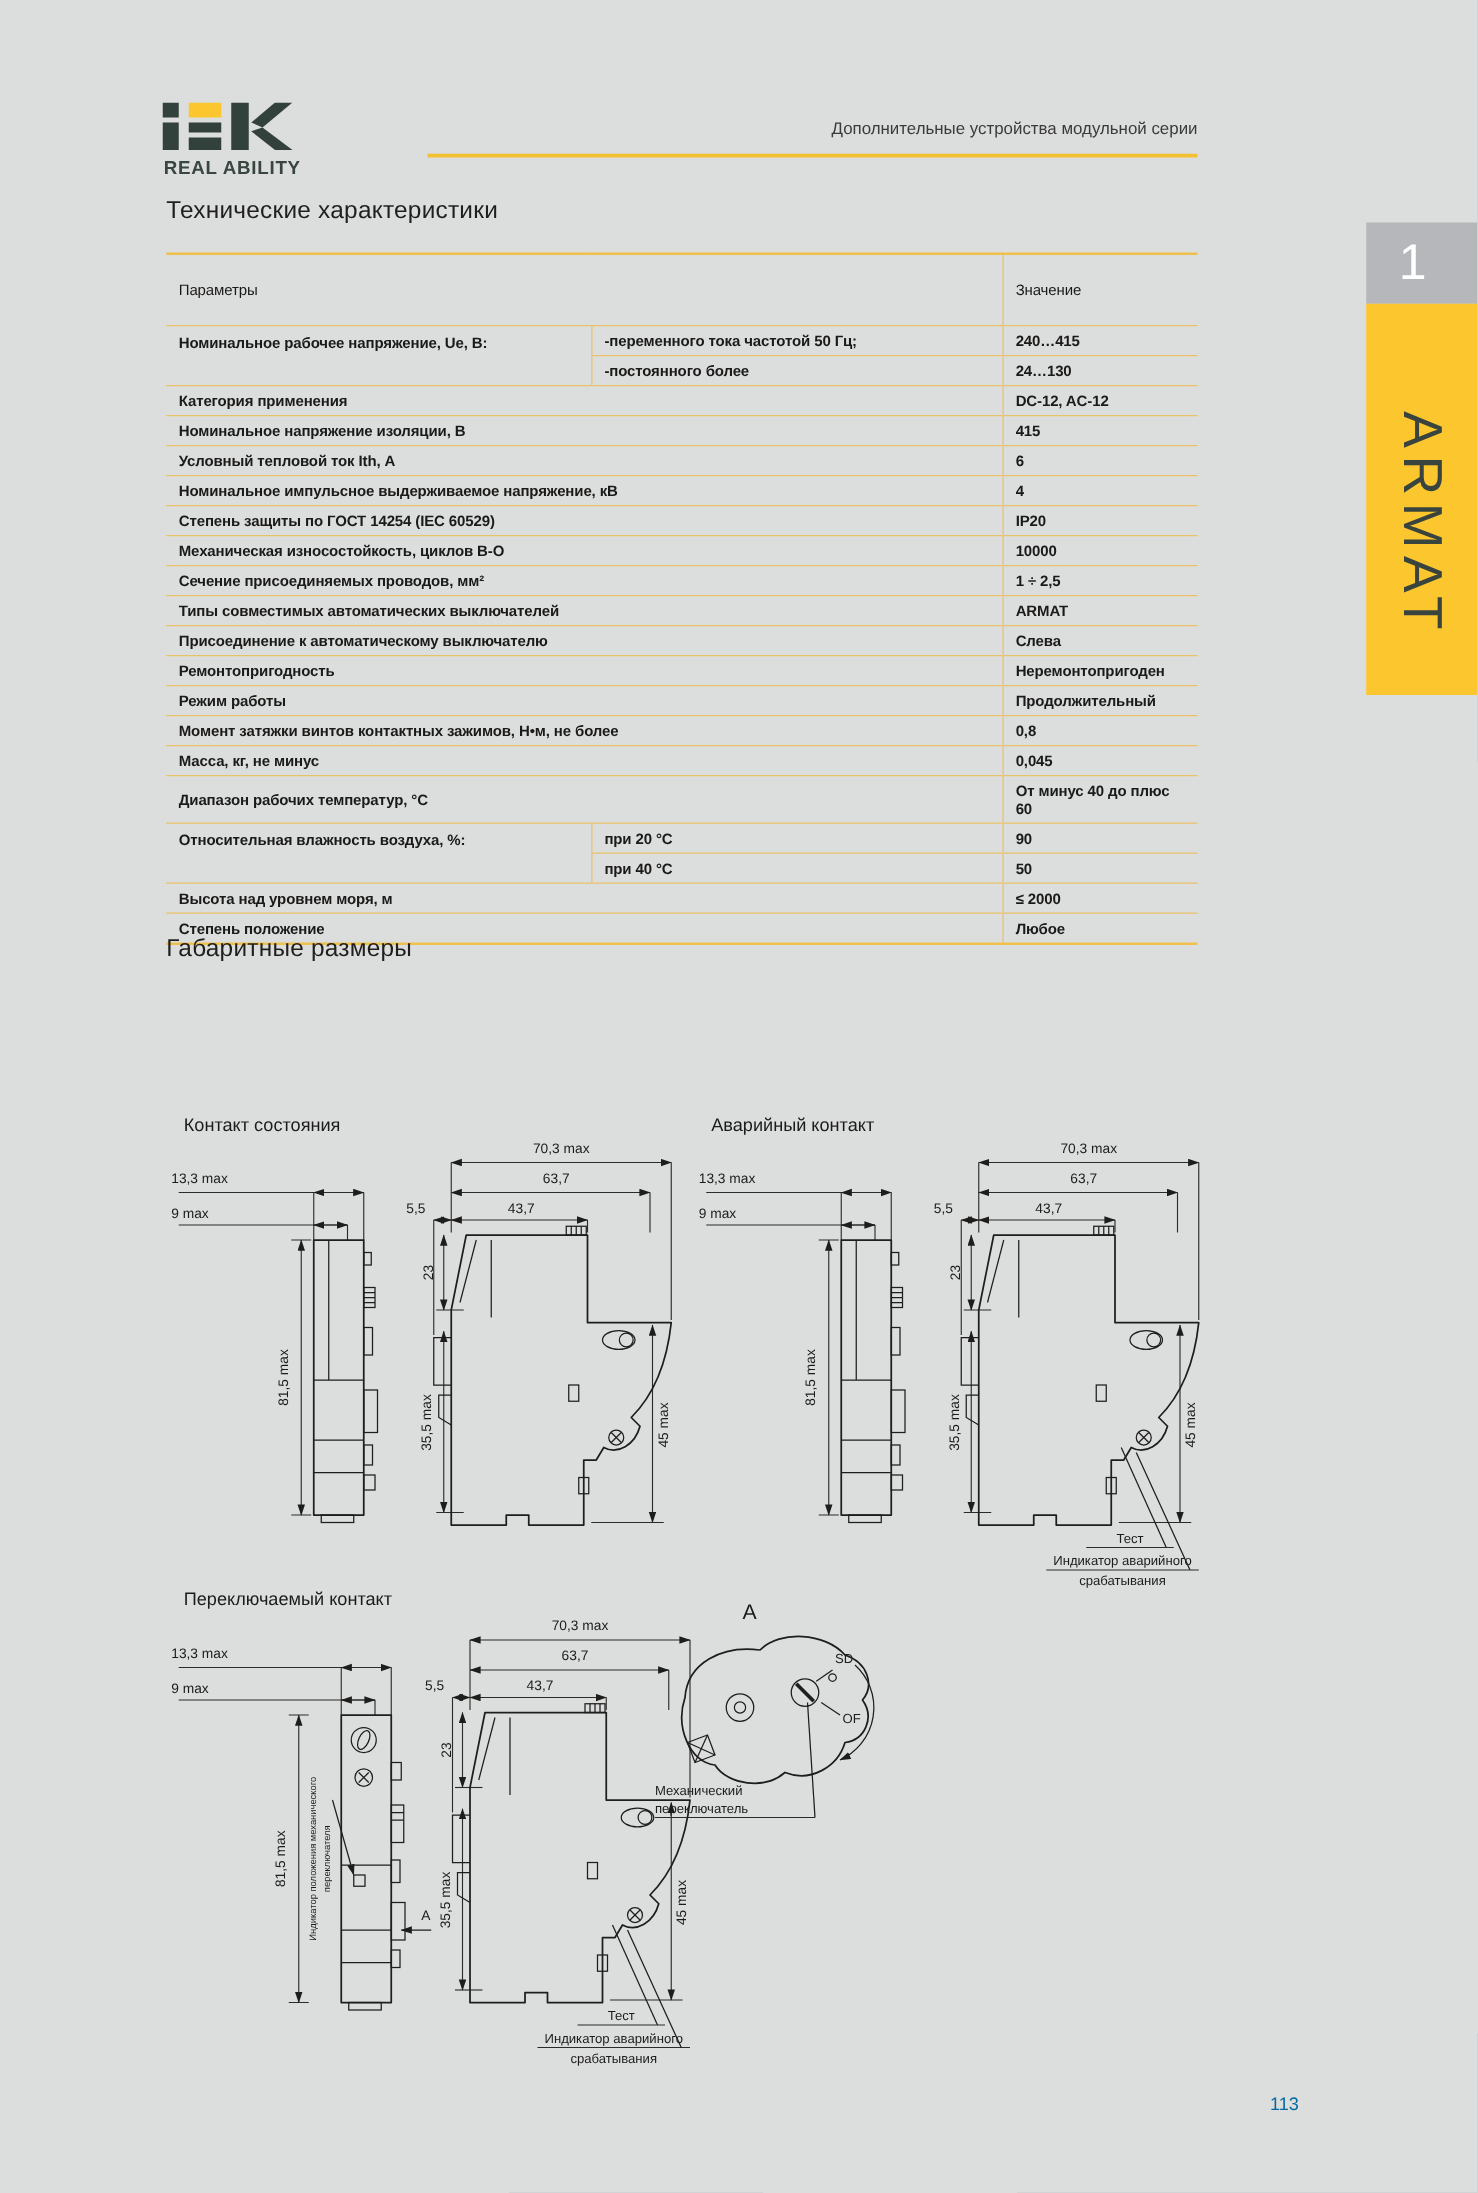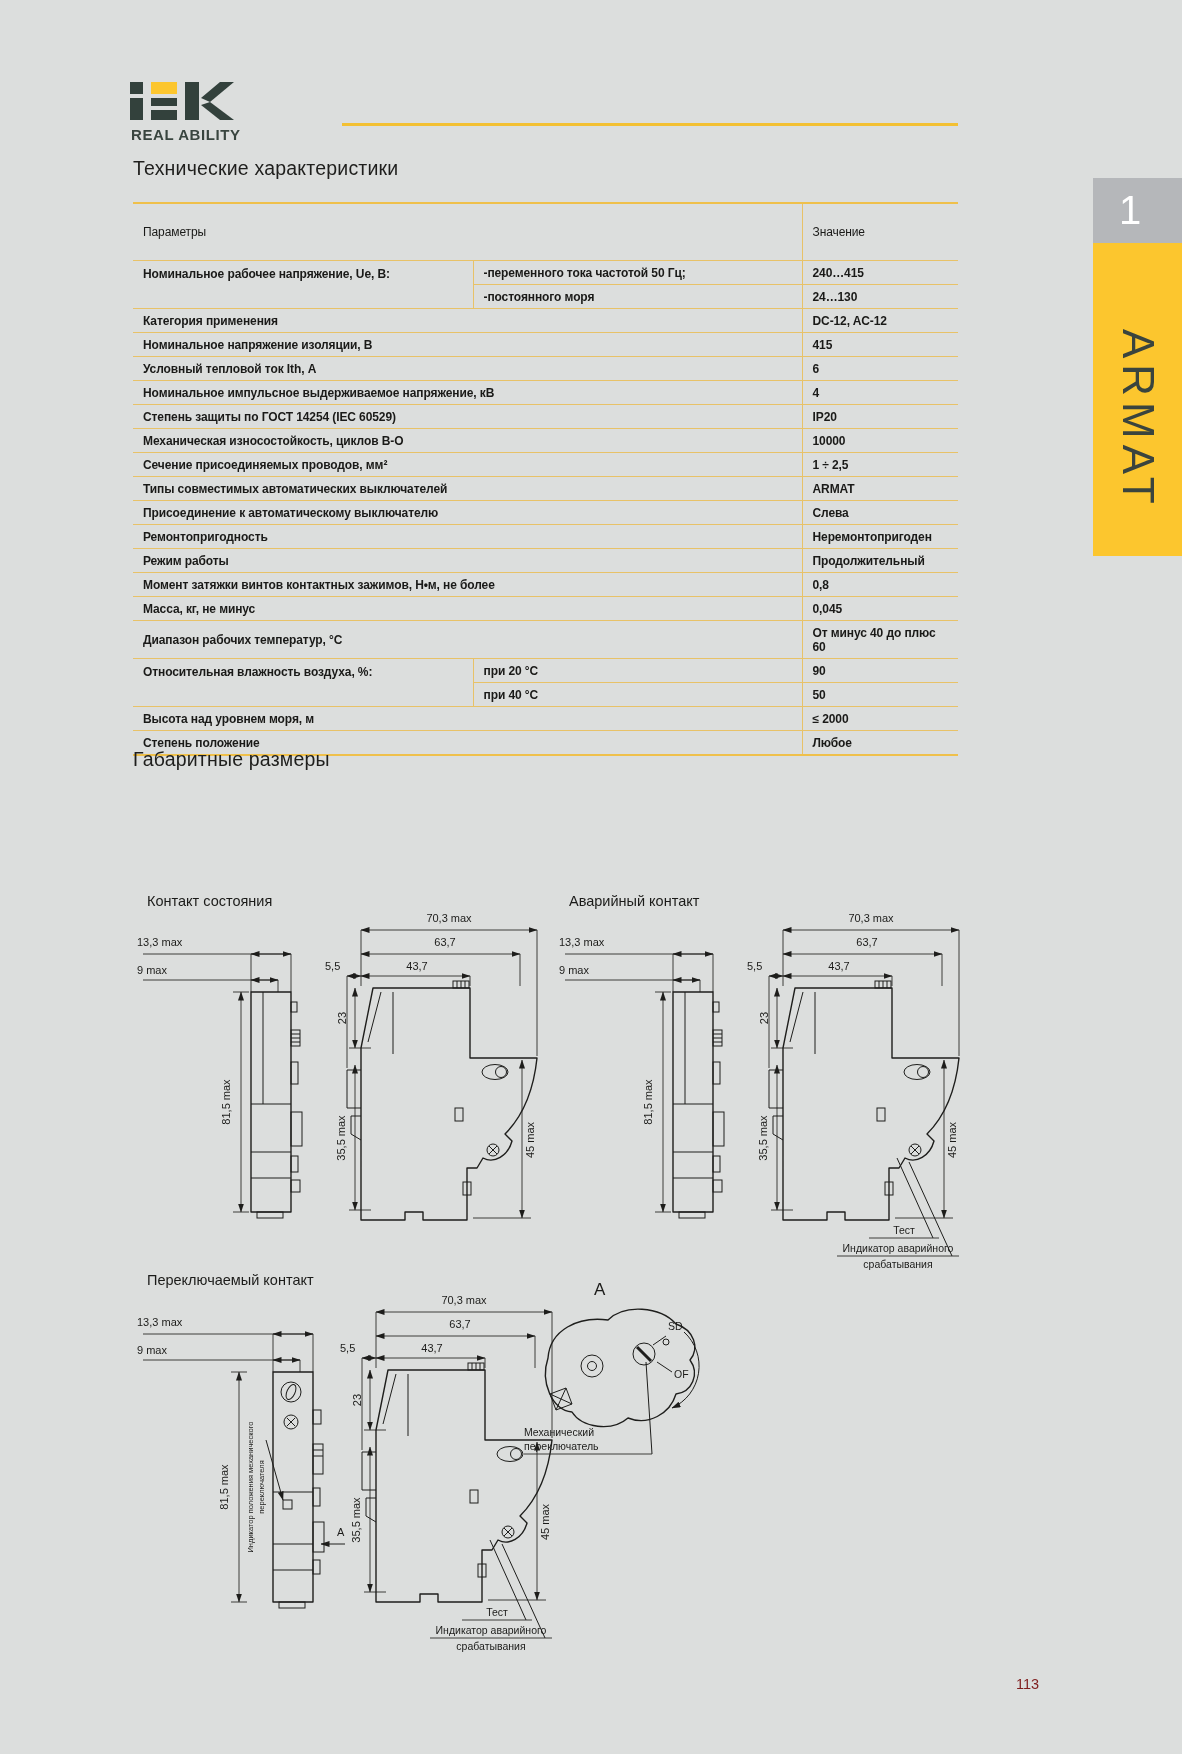--- a/index.html
+++ b/index.html
@@ -32,21 +32,21 @@
   
   .dlabel{position:absolute;font-size:14.5px;color:#1b1b19;margin-left:14px;}
   .draw{position:absolute;}
   .dl{stroke:#2a2a28;stroke-width:0.9;}
   .tl{stroke:#1e1e1c;stroke-width:1;fill:none;}
   .ol{stroke:#1e1e1c;stroke-width:1.4;fill:none;stroke-linejoin:round;}
   .dim{font-size:11px;fill:#1c1c1a;font-family:"Liberation Sans",sans-serif;}
   .dimsm{font-size:7.5px;fill:#1c1c1a;font-family:"Liberation Sans",sans-serif;}
   .cap{font-size:10.5px;fill:#1c1c1a;font-family:"Liberation Sans",sans-serif;}
   .detailA{position:absolute;left:594px;top:1280px;font-size:17px;color:#1b1b19;}
-  .pageno{position:absolute;left:1016px;top:1676px;font-size:14.5px;color:#7f1d1d;}
+  .pageno{position:absolute;left:1016px;top:1676px;font-size:14.5px;color:#0369a1;}
 </style>
 </head>
 <body>
 
 <svg width="0" height="0" style="position:absolute" aria-hidden="true">
   <defs>
     <marker id="arw" markerWidth="9" markerHeight="7" refX="8.5" refY="3" orient="auto-start-reverse" markerUnits="userSpaceOnUse">
       <path d="M0,0 L9,3 L0,6 Z" fill="#1d1d1b"></path>
     </marker>
   </defs>
@@ -61,20 +61,21 @@
       <rect x="21" y="0" width="26" height="12" fill="#fcc62e"></rect>
       <rect x="21" y="16" width="26" height="8" fill="#33413c"></rect>
       <rect x="21" y="28" width="26" height="10" fill="#33413c"></rect>
       <rect x="55" y="0" width="14" height="38" fill="#33413c"></rect>
       <polygon points="71,16 90,0 104,0 80,20" fill="#33413c"></polygon>
       <polygon points="80,20 104,38 90,38 71,23" fill="#33413c"></polygon>
     </g>
   </svg>
   <div class="tagline">REAL ABILITY</div>
 
+  <div class="hdr-sub">Дополнительные устройства  модульной серии</div>
   <div class="hdr-rule"></div>
 
   <div class="tab-gray">
     <span>1</span>
   </div>
   <div class="tab-yellow">
     <span class="vtxt">ARMAT</span>
   </div>
 
   <div class="sect" style="top:157px">Технические характеристики</div>
@@ -90,21 +91,21 @@
         <th class="v">Значение</th>
       </tr>
     </thead>
     <tbody>
         <tr>
           <td class="p" rowspan="2">Номинальное рабочее напряжение, Ue, В:</td>
           <td class="s">-переменного тока частотой 50 Гц;</td>
           <td class="v">240…415</td>
         </tr>
         <tr>
-          <td class="s">-постоянного моря</td>
+          <td class="s">-постоянного более</td>
           <td class="v">24…130</td>
         </tr>
         <tr>
           <td class="p" colspan="2">Категория применения</td>
           <td class="v">DC-12, AC-12</td>
         </tr>
         <tr>
           <td class="p" colspan="2">Номинальное напряжение изоляции, В</td>
           <td class="v">415</td>
         </tr>

